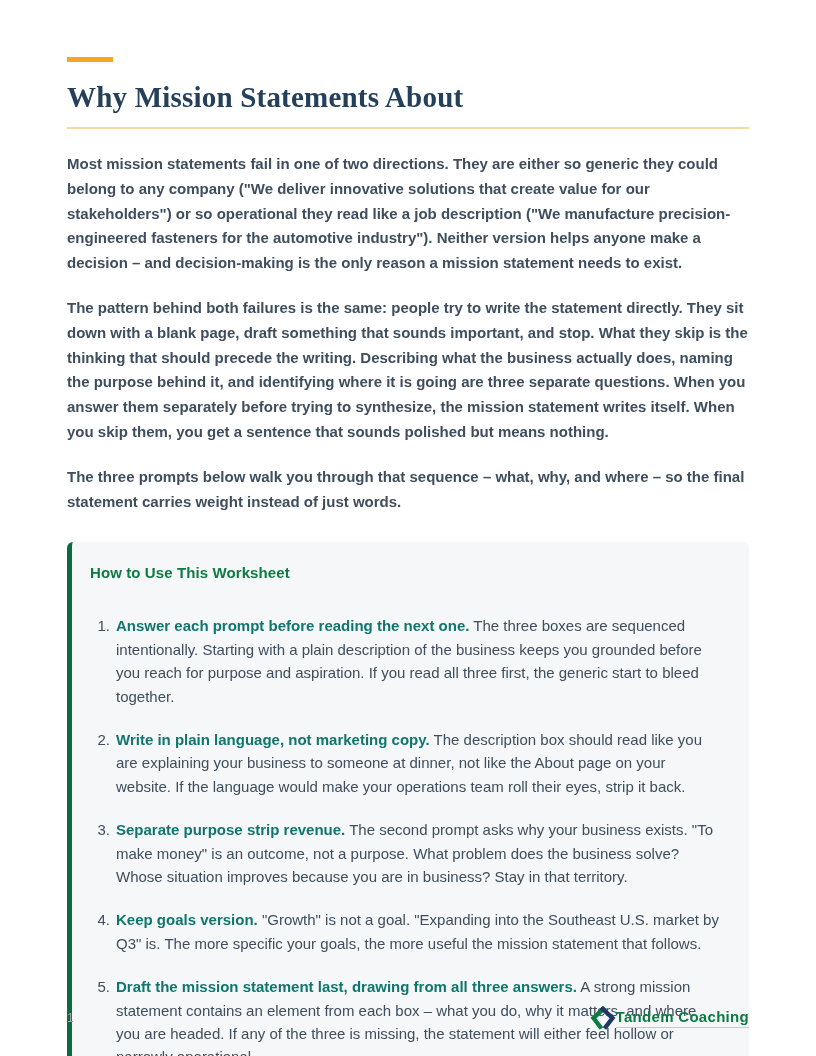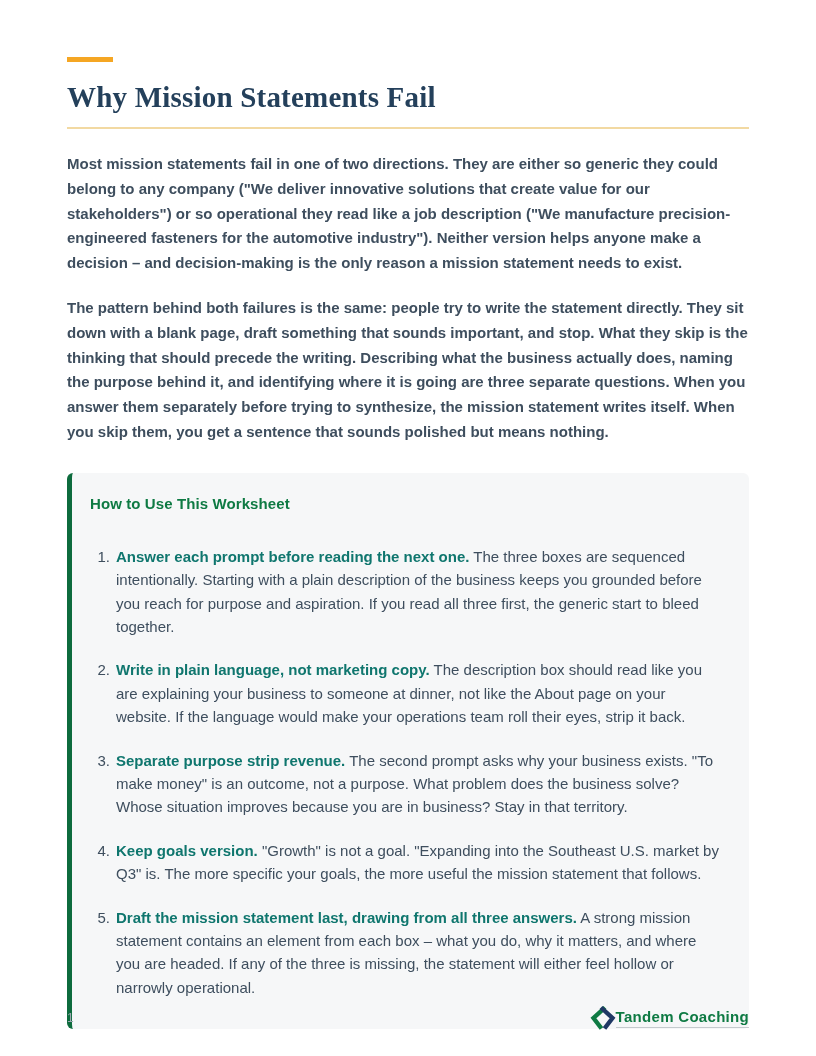--- a/index.html
+++ b/index.html
@@ -105,26 +105,27 @@
   }
 </style>
 </head>
 <body>
 
 <div class="page">
   <div class="content">
 
     <div class="accent-bar"></div>
 
-    <h1 class="title">Why Mission Statements Fail</h1>
+    <h1 class="title">Why Mission Statements About</h1>
     <div class="title-rule"></div>
 
     <div class="intro">
       <p>Most mission statements fail in one of two directions. They are either so generic they could belong to any company ("We deliver innovative solutions that create value for our stakeholders") or so operational they read like a job description ("We manufacture precision-engineered fasteners for the automotive industry"). Neither version helps anyone make a decision – and decision-making is the only reason a mission statement needs to exist.</p>
       <p>The pattern behind both failures is the same: people try to write the statement directly. They sit down with a blank page, draft something that sounds important, and stop. What they skip is the thinking that should precede the writing. Describing what the business actually does, naming the purpose behind it, and identifying where it is going are three separate questions. When you answer them separately before trying to synthesize, the mission statement writes itself. When you skip them, you get a sentence that sounds polished but means nothing.</p>
+      <p>The three prompts below walk you through that sequence – what, why, and where – so the final statement carries weight instead of just words.</p>
     </div>
 
     <div class="howto-box">
       <div class="howto-heading">How to Use This Worksheet</div>
       <ol class="howto-list">
         <li>
           <span class="item-num">1.</span>
           <span class="item-lead">Answer each prompt before reading the next one.</span>
           <span class="item-body">The three boxes are sequenced intentionally. Starting with a plain description of the business keeps you grounded before you reach for purpose and aspiration. If you read all three first, the generic start to bleed together.</span>
         </li>

